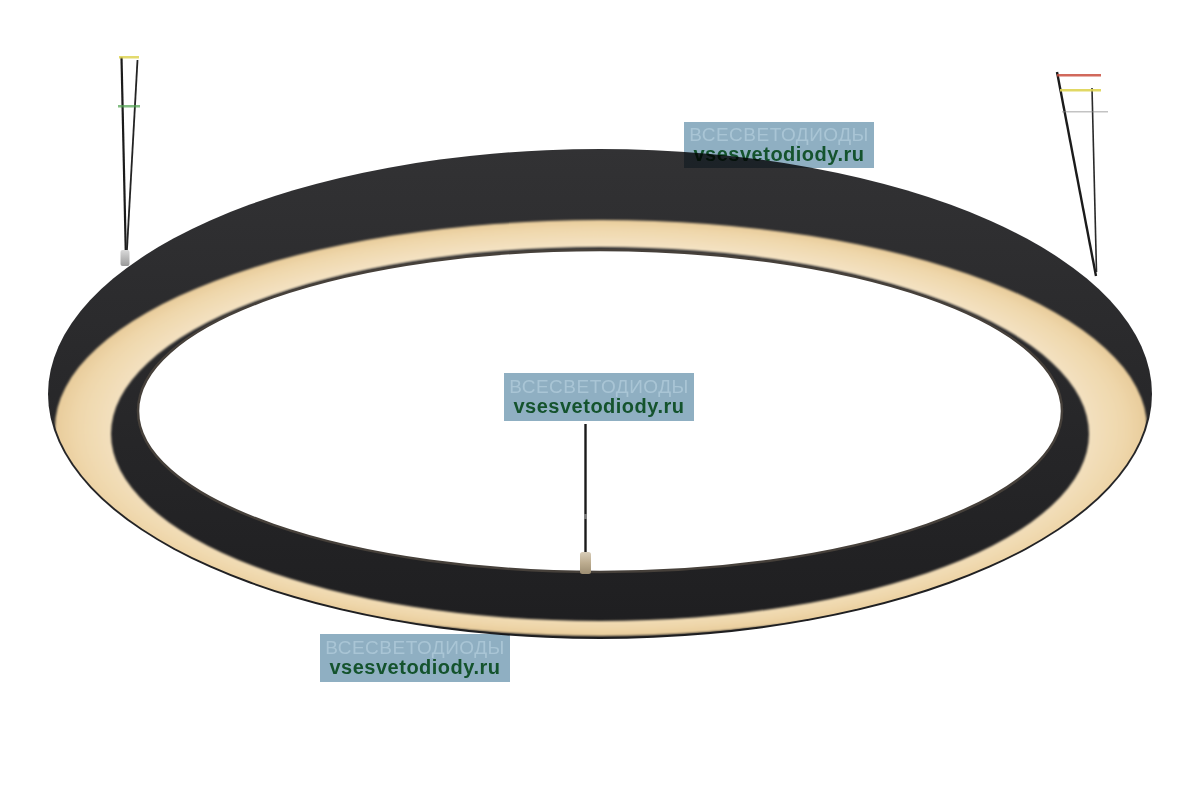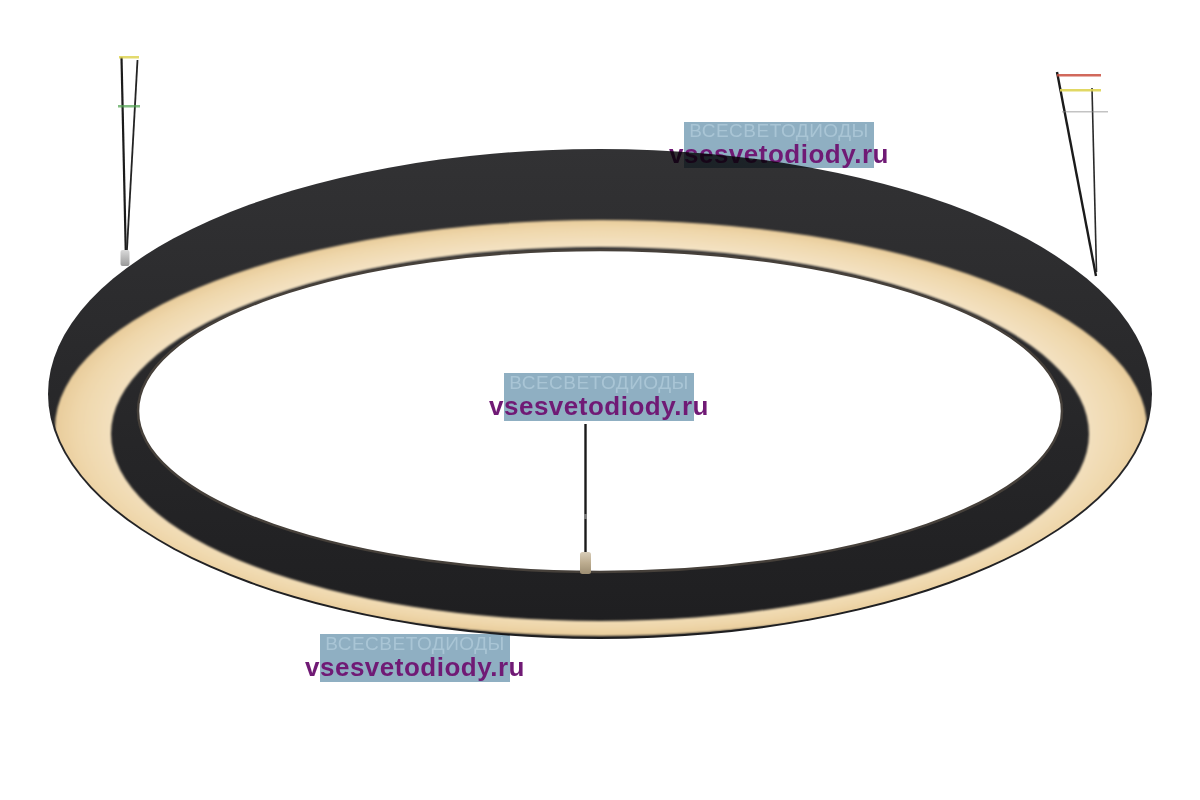--- a/index.html
+++ b/index.html
@@ -30,23 +30,23 @@
     letter-spacing: 0.5px;
     pointer-events: none;
     white-space: nowrap;
   }
   .wm .l1 {
     font-size: 19px;
     font-weight: 500;
     color: #a9c5d5;
   }
   .wm .l2 {
-    font-size: 26px;
+    font-size: 20px;
     font-weight: 700;
-    color: #701a75;
+    color: #14532d;
   }
   .wm-top    { left: 684px; top: 122px; height: 46px; }
   .wm-center { left: 504px; top: 373px; }
   .wm-bottom { left: 320px; top: 634px; }
 </style>
 </head>
 <body>
 
 <div class="stage">
 

